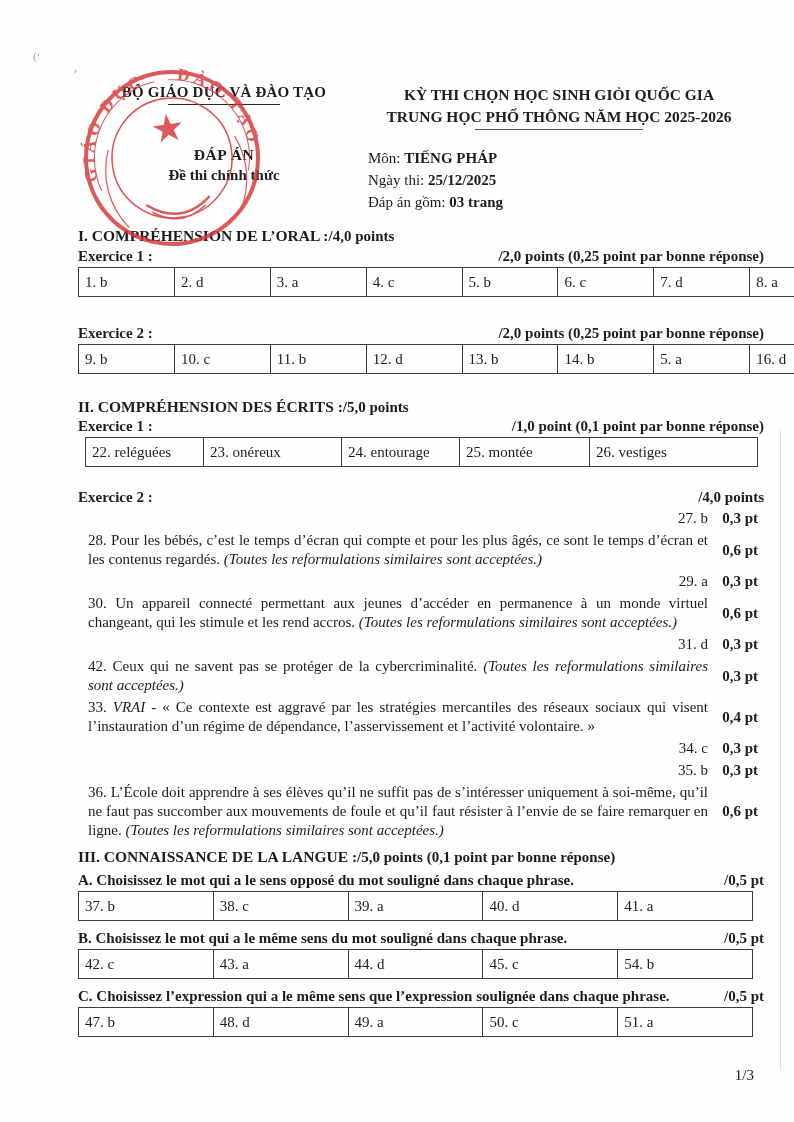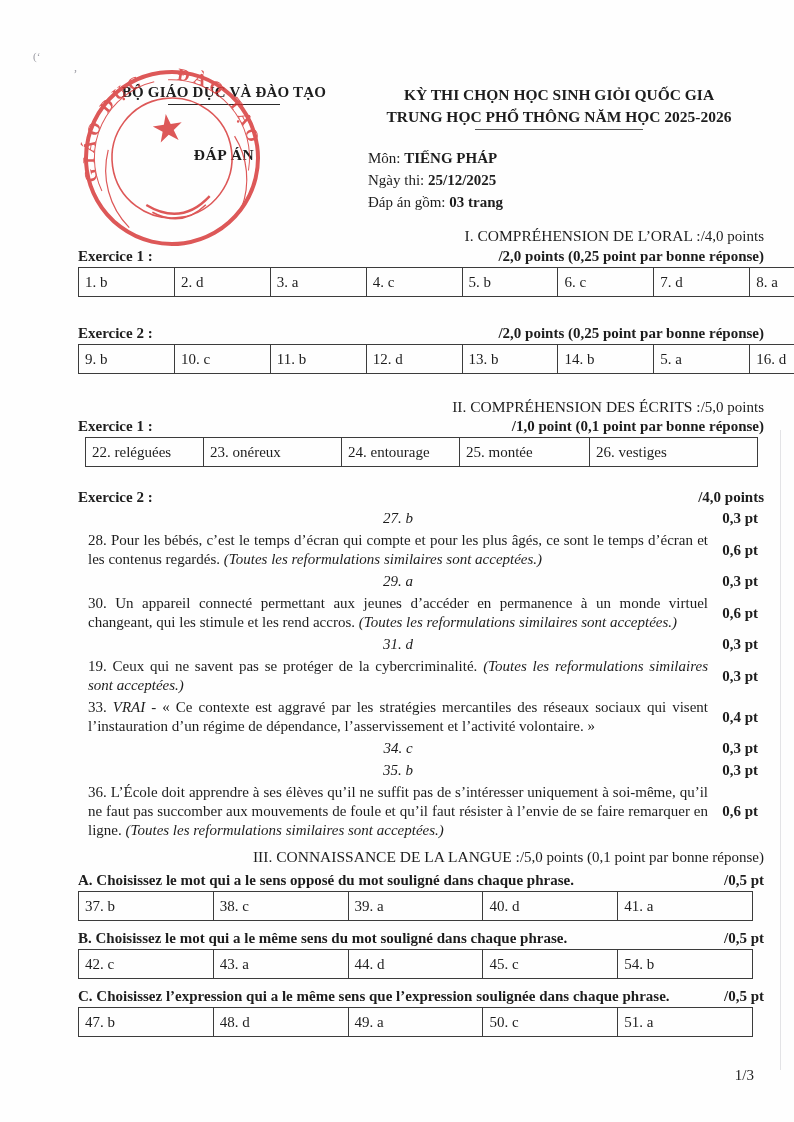--- a/index.html
+++ b/index.html
@@ -16,35 +16,35 @@
   .dethi{position:absolute;left:0;top:83px;width:100%;font-weight:bold;font-size:15px;}
   .stamp{position:absolute;left:-13px;top:-29px;width:214px;height:214px;opacity:.82;transform:rotate(-8deg);pointer-events:none;}
   .hdr-right{position:absolute;left:274px;top:6px;width:414px;text-align:center;}
   .title1{font-weight:bold;font-size:15.5px;}
   .title2{font-weight:bold;font-size:15.5px;margin-top:4px;}
   .title-rule{width:168px;height:0;border-bottom:1.4px solid #555;margin:3px auto 0 auto;}
   .meta{position:absolute;left:16px;text-align:left;font-size:15px;width:390px;}
   .meta .v{font-weight:bold;}
   .m1{top:64px;} .m2{top:86px;} .m3{top:108px;}
   
-  .sec-row{display:flex;justify-content:flex-end;align-items:baseline;font-weight:normal;}
+  .sec-row{display:flex;justify-content:flex-start;align-items:baseline;font-weight:bold;}
   .sec-title{font-size:15.5px;}
   .sec-pts{font-size:15px;}
   .ex-row{display:flex;justify-content:space-between;align-items:baseline;font-weight:bold;font-size:15px;}
   
   table{border-collapse:collapse;table-layout:fixed;}
   td{border:1.2px solid #3c3c3c;height:26px;padding:1px 6px;font-size:15px;vertical-align:middle;white-space:nowrap;overflow:hidden;}
   .t8{width:768px;margin-top:2px;}
   .t5a{width:672px;margin-left:7px;margin-top:2px;}
   .t5{width:675px;margin-top:2px;}
   
   .items{margin-top:3px;}
   .item{display:flex;align-items:center;margin:3px 0;}
   .item-text{width:620px;padding-left:10px;text-align:justify;font-size:15px;line-height:19px;}
-  .item-text.single{text-align:center;font-style:italic;}
+  .item-text.single{text-align:right;}
   .item-pt{flex:1;text-align:right;font-weight:bold;font-size:15px;padding-right:6px;white-space:nowrap;}
   .footer{margin-top:30px;text-align:right;padding-right:10px;font-size:15px;}
   
   .artifact{position:absolute;color:#9a9aa2;pointer-events:none;}
   .edge-line{position:absolute;right:13px;top:430px;width:1px;height:640px;background:#e3e3e6;}
   .gap28{margin-top:28px;} .gap24{margin-top:24px;} .gap22{margin-top:22px;} .gap8{margin-top:8px;} .gap6{margin-top:6px;} .gap9{margin-top:9px;}
 </style>
 </head>
 <body>
 
@@ -53,20 +53,21 @@
   <span class="artifact" style="left:74px;top:60px;font-size:12px;">,</span>
   <div class="edge-line"></div>
 
   <div class="content">
 
     <div class="hdr">
       <div class="hdr-left">
         <div class="ministry">BỘ GIÁO DỤC VÀ ĐÀO TẠO</div>
         <div class="ministry-rule"></div>
         <div class="dapan">ĐÁP ÁN</div>
+        <div class="dethi">Đề thi chính thức</div>
       </div>
 
       <svg class="stamp" viewBox="0 0 214 214">
         <g fill="none" stroke="#d63434">
           <circle cx="107" cy="107" r="86" stroke-width="4"></circle>
           <circle cx="107" cy="107" r="60" stroke-width="1.6"></circle>
           <path d="M 55,170 A 82,82 0 0 1 45,90" stroke-width="1.2"></path>
           <path d="M 169,166 A 82,82 0 0 0 172,94" stroke-width="1.2"></path>
           <path d="M 75,150 q 32,26 64,0" stroke-width="2.4"></path>
           <path d="M 80,158 q 27,20 54,0" stroke-width="1.6"></path>
@@ -183,21 +184,21 @@
       </div>
       <div class="item">
         <div class="item-text"><span>30. Un appareil connecté permettant aux jeunes d’accéder en permanence à un monde virtuel changeant, qui les stimule et les rend accros. </span><span class="it">(Toutes les reformulations similaires sont acceptées.)</span></div>
         <div class="item-pt">0,6 pt</div>
       </div>
       <div class="item">
         <div class="item-text single"><span>31. d</span></div>
         <div class="item-pt">0,3 pt</div>
       </div>
       <div class="item">
-        <div class="item-text"><span>19. Ceux qui ne savent pas se protéger de la cybercriminalité. </span><span class="it">(Toutes les reformulations similaires sont acceptées.)</span></div>
+        <div class="item-text"><span>42. Ceux qui ne savent pas se protéger de la cybercriminalité. </span><span class="it">(Toutes les reformulations similaires sont acceptées.)</span></div>
         <div class="item-pt">0,3 pt</div>
       </div>
       <div class="item">
         <div class="item-text"><span>33. </span><span class="it">VRAI</span><span> - « Ce contexte est aggravé par les stratégies mercantiles des réseaux sociaux qui visent l’instauration d’un régime de dépendance, l’asservissement et l’activité volontaire. »</span></div>
         <div class="item-pt">0,4 pt</div>
       </div>
       <div class="item">
         <div class="item-text single"><span>34. c</span></div>
         <div class="item-pt">0,3 pt</div>
       </div>

